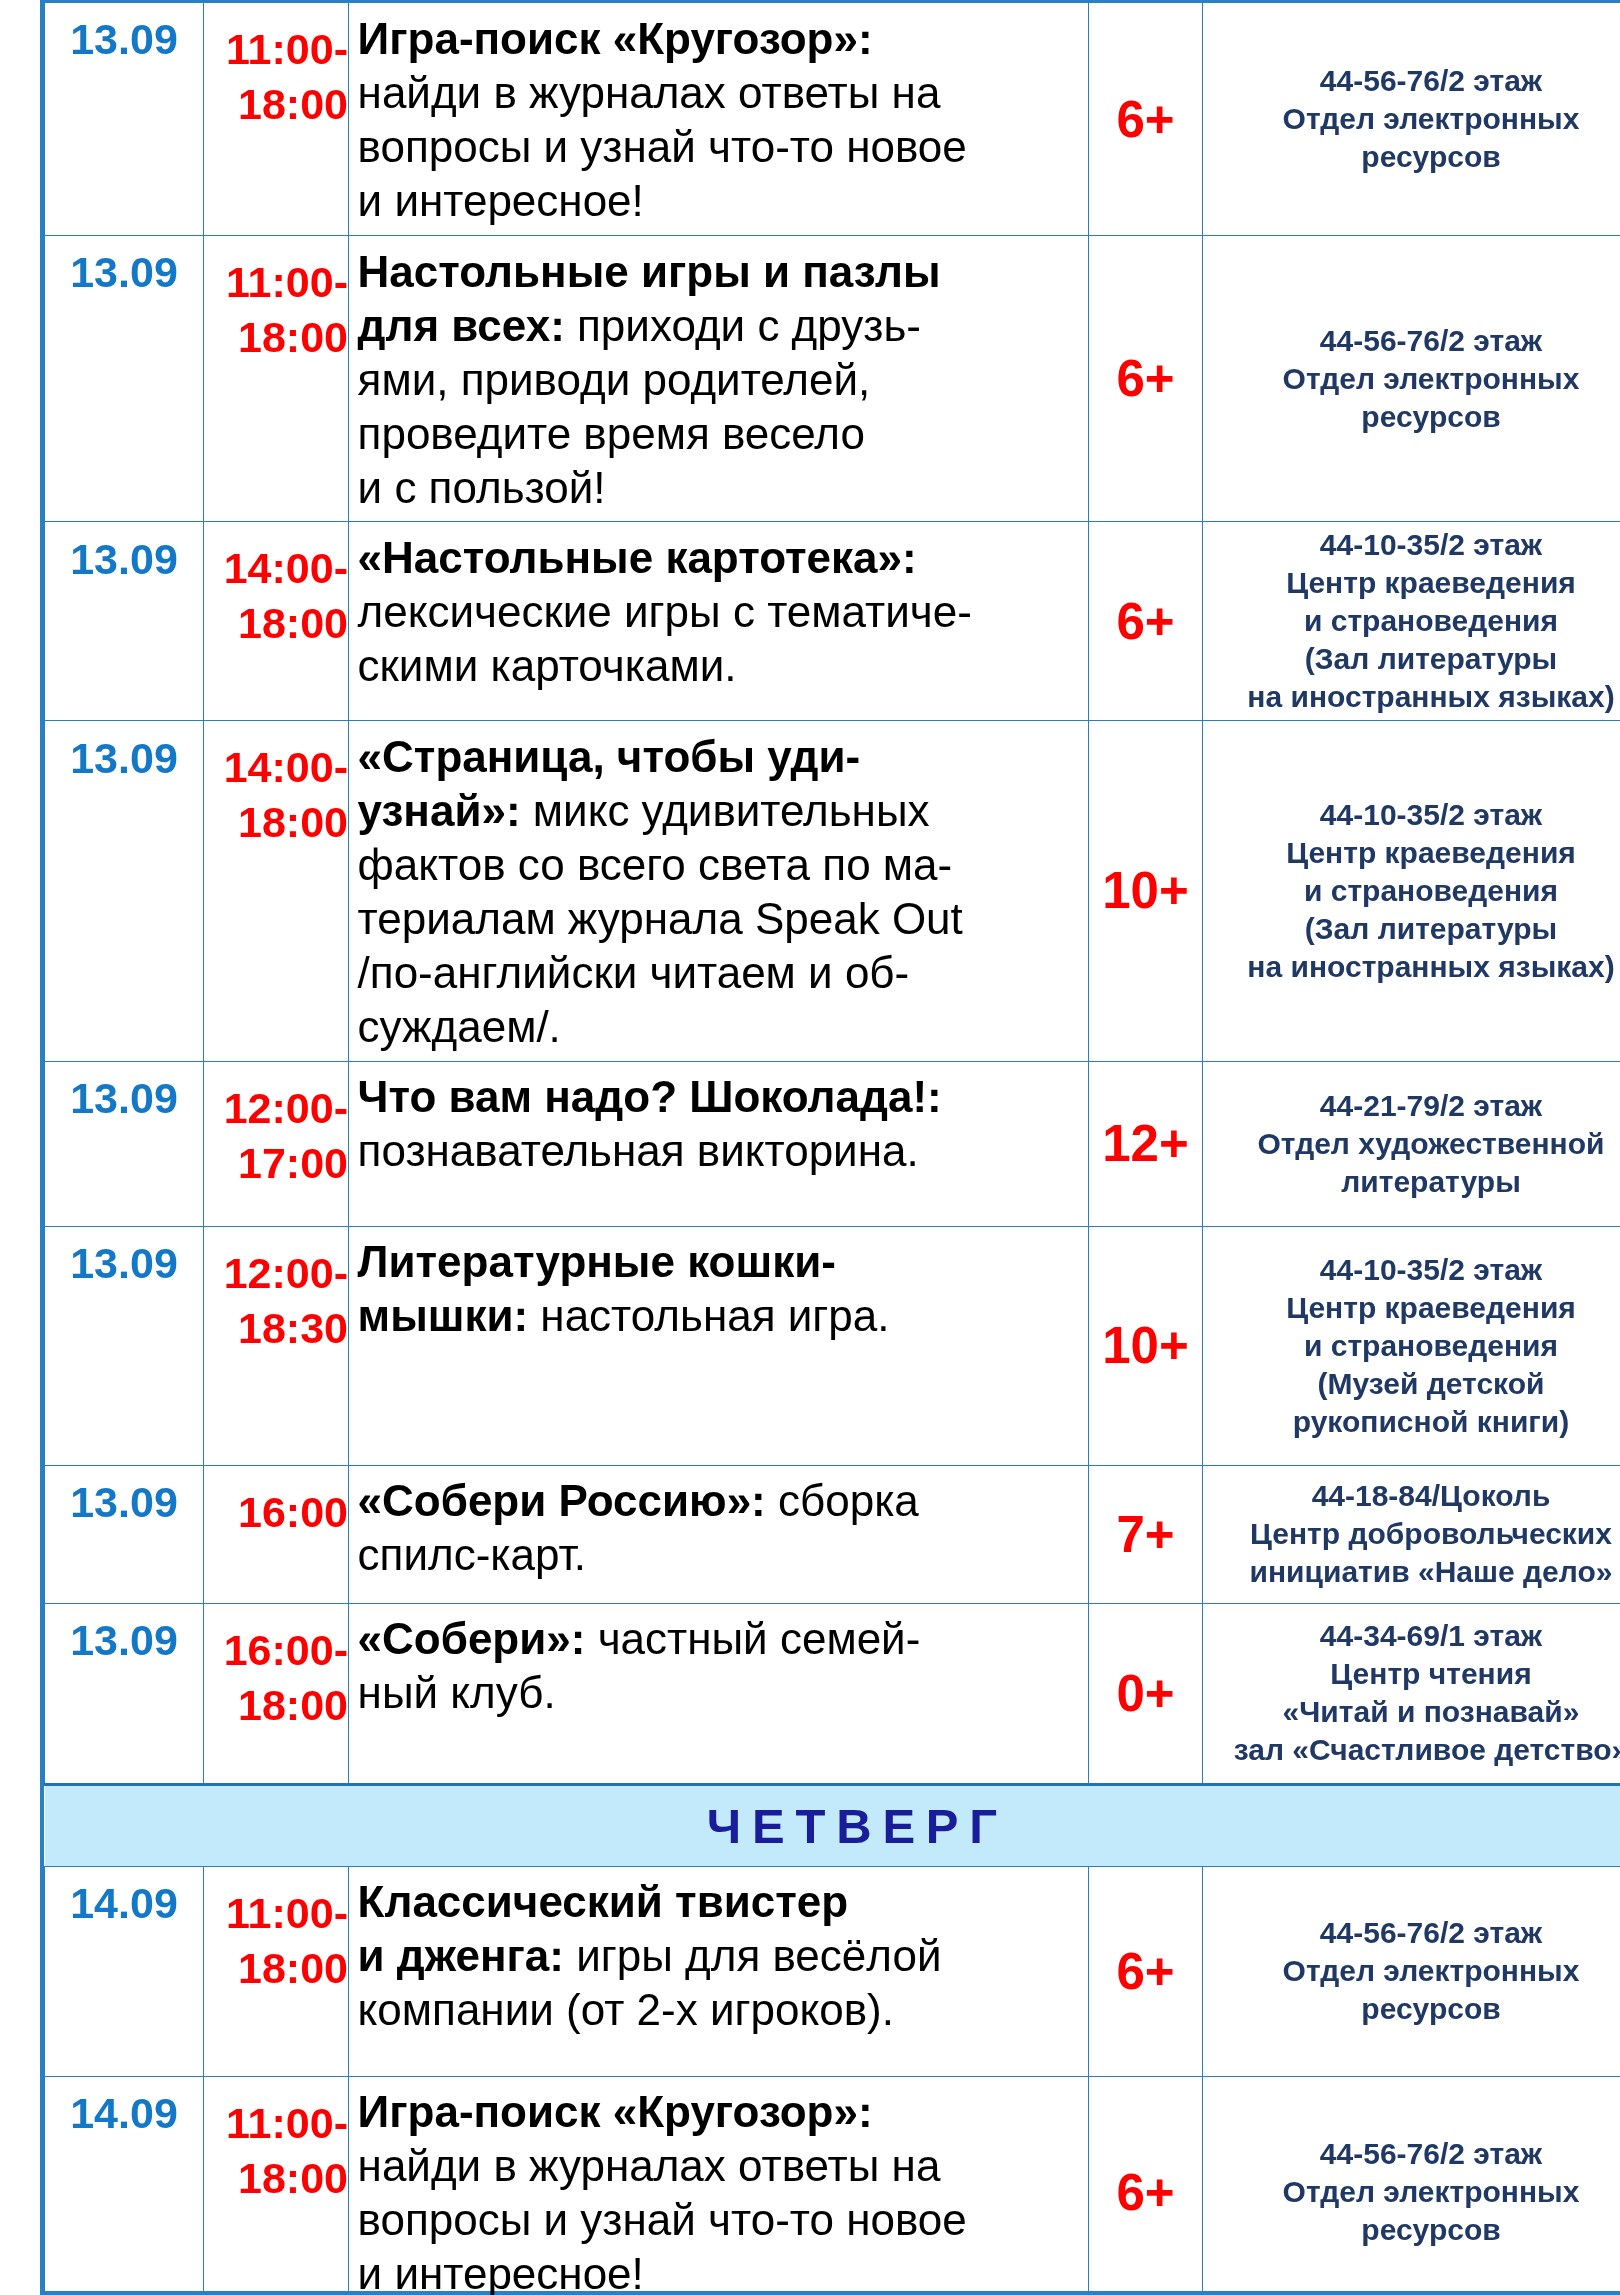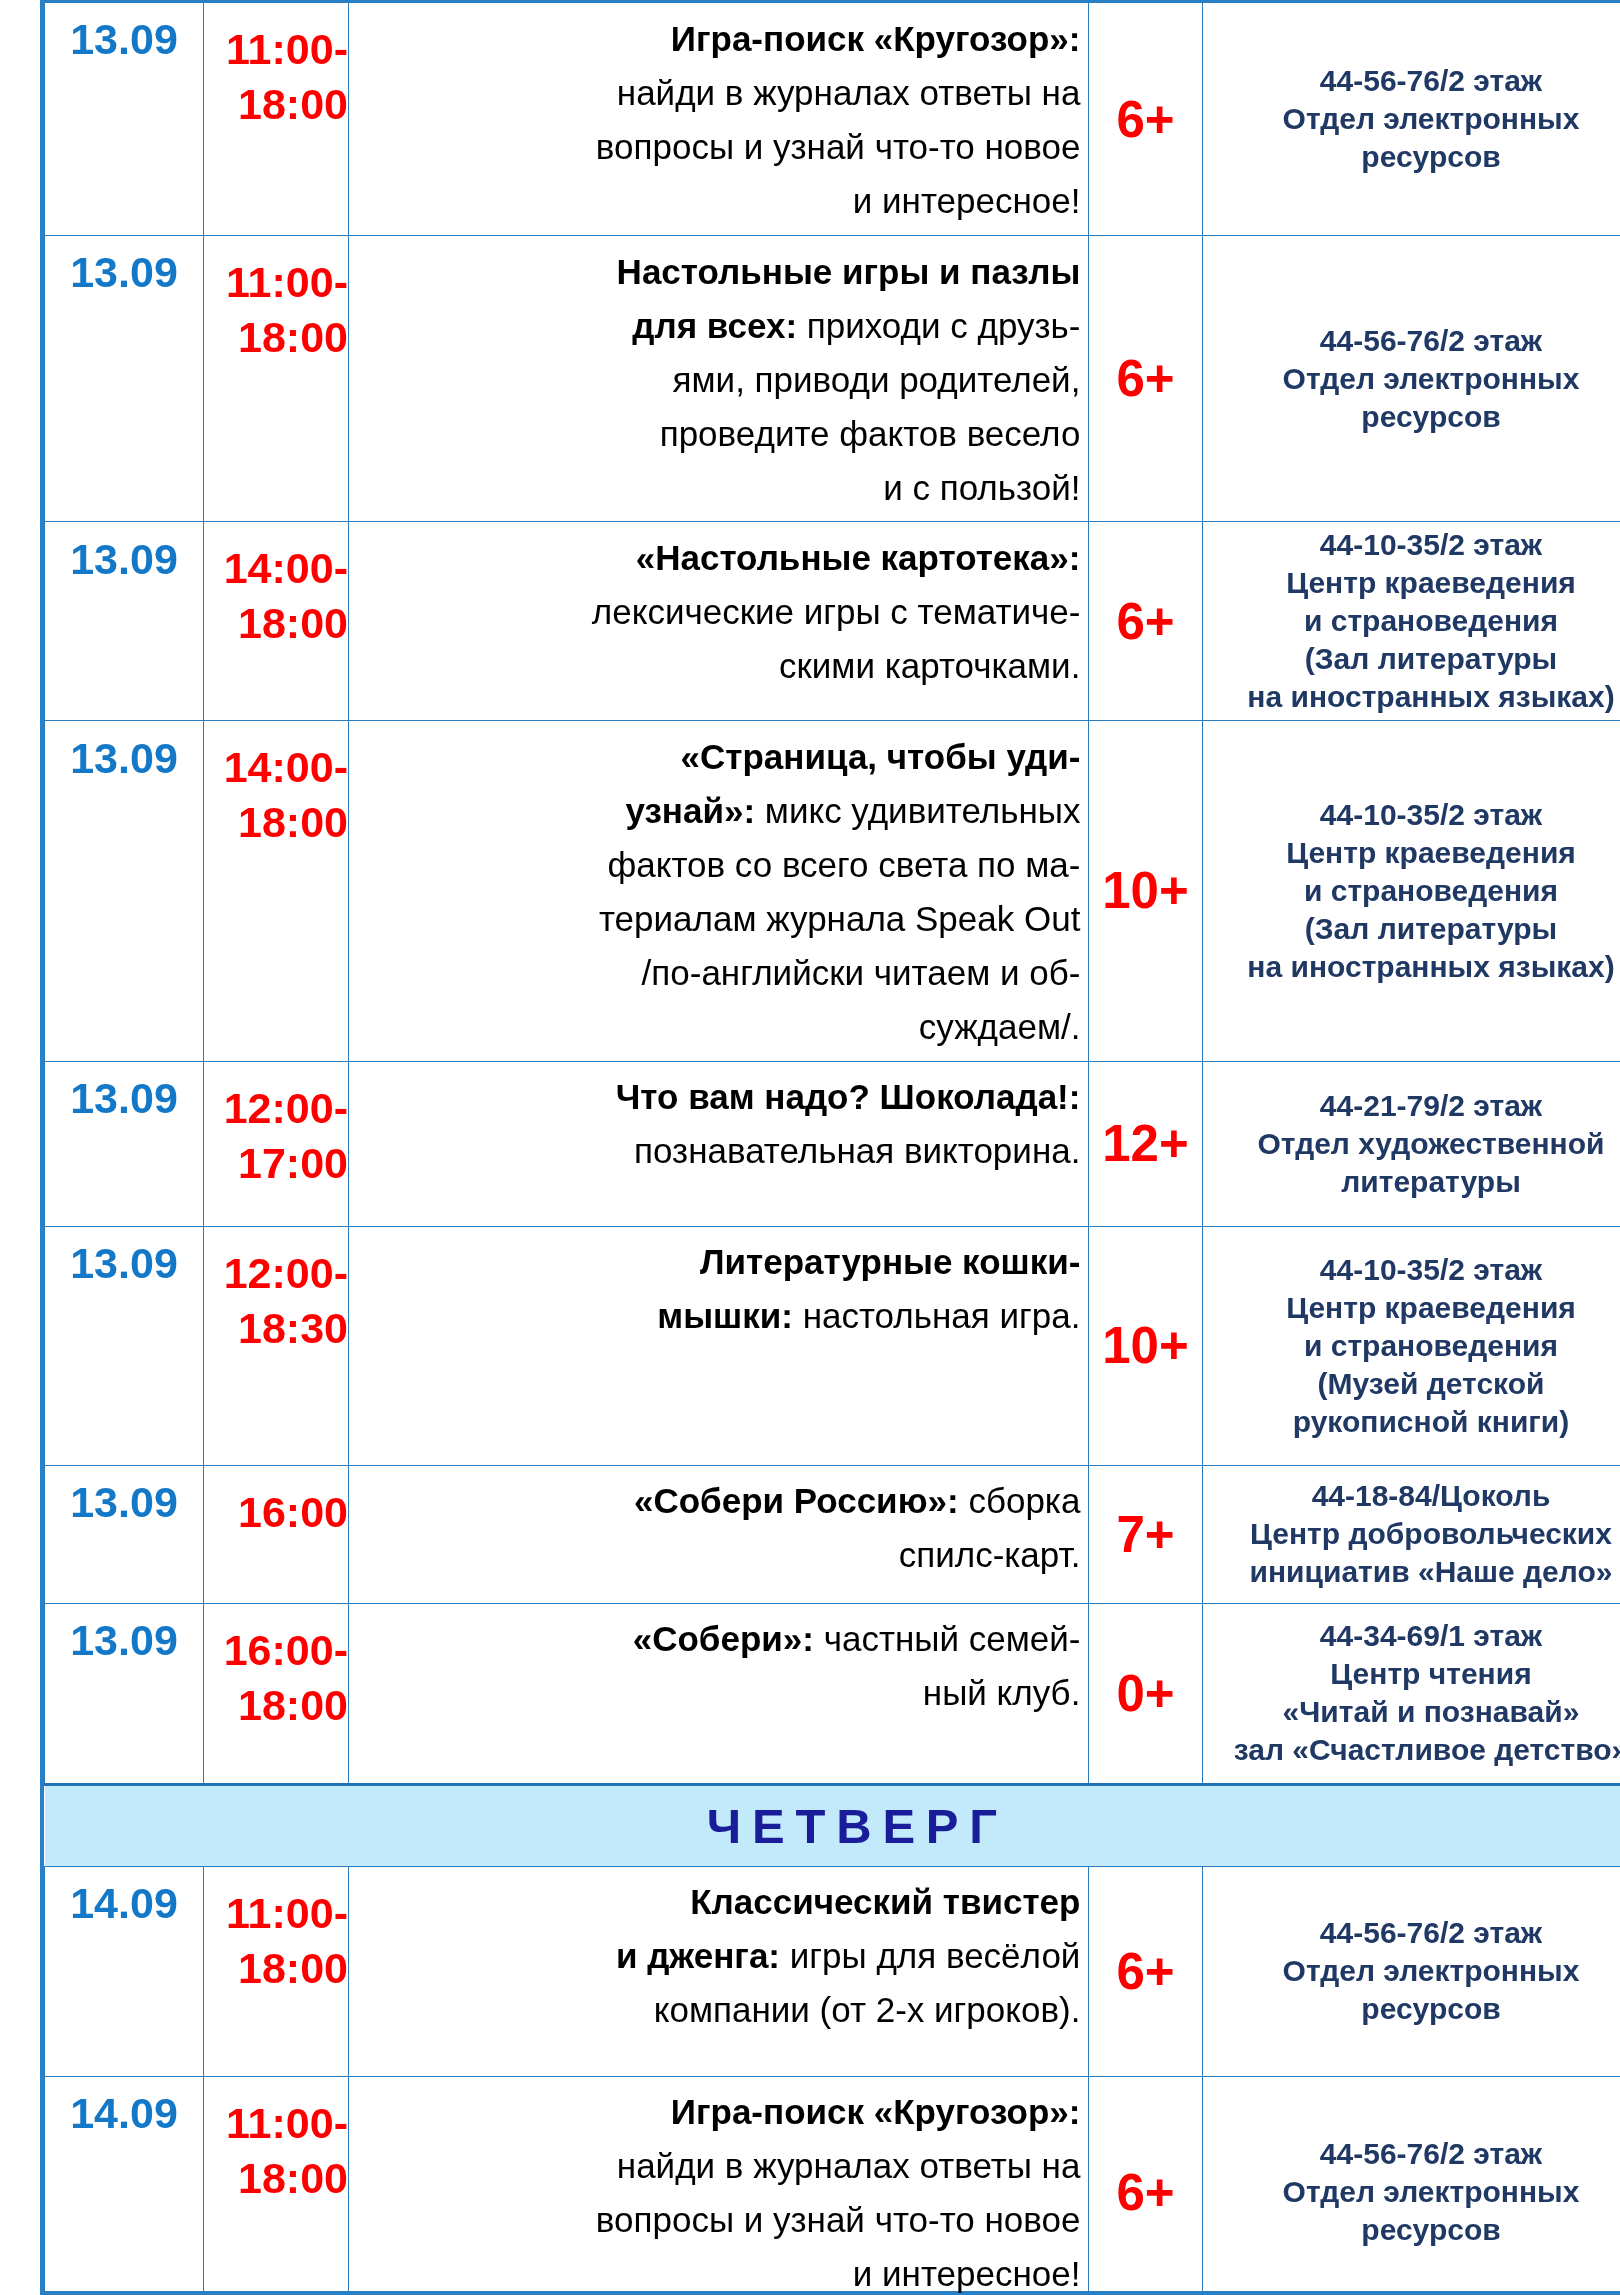--- a/index.html
+++ b/index.html
@@ -36,22 +36,22 @@
     text-align:center;padding-top:13.3px;
   }
   td.c-time{
     font-weight:bold;color:var(--time-red);
     font-size:43px;line-height:55px;
     text-align:right;padding-top:19px;
     white-space:pre-line;
   }
   td.c-desc{
     color:var(--description-black);
-    font-size:35px;line-height:54px;
-    text-align:right;padding:8.6px 7.6px 6.7px 8.6px;
+    font-size:44px;line-height:54px;
+    text-align:left;padding:8.6px 7.6px 6.7px 8.6px;
     white-space:pre-line;
   }
   td.c-desc b{font-weight:bold;}
   td.c-age{
     font-weight:bold;color:var(--age-red);
     font-size:51px;line-height:1;
     text-align:center;vertical-align:middle;
   }
   td.c-loc{
     font-weight:bold;color:var(--location-navy);
@@ -96,21 +96,21 @@
 Отдел электронных
 ресурсов</td>
   </tr>
         <tr style="height: 277px;">
     <td class="c-date">13.09</td>
     <td class="c-time">11:00-
 18:00</td>
     <td class="c-desc"><b>Настольные игры и пазлы
 для всех:</b><span> приходи с друзь-
 ями, приводи родителей,
-проведите фактов весело
+проведите время весело
 и с пользой!</span></td>
     <td class="c-age">6+</td>
     <td class="c-loc">44-56-76/2 этаж
 Отдел электронных
 ресурсов</td>
   </tr>
         <tr style="height: 199px;">
     <td class="c-date">13.09</td>
     <td class="c-time">14:00-
 18:00</td>

